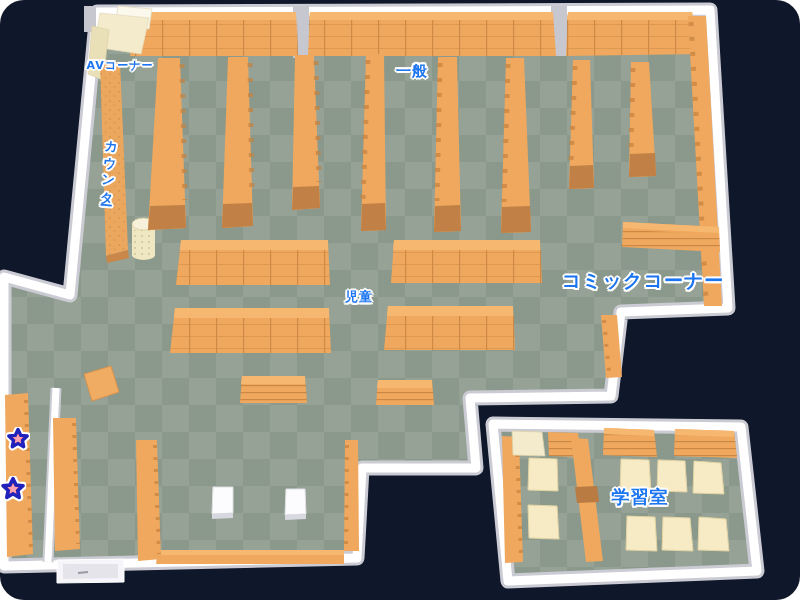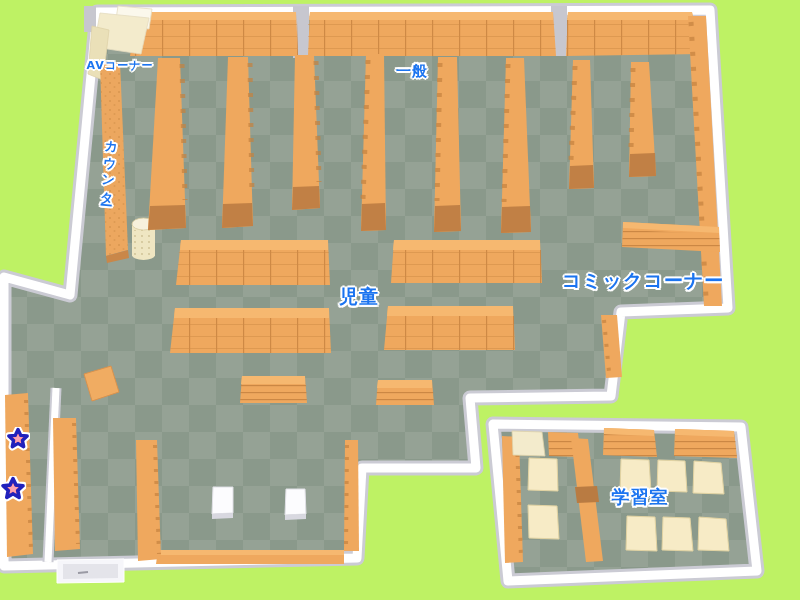--- a/index.html
+++ b/index.html
@@ -1,17 +1,17 @@
 <!DOCTYPE html>
 <html><head>
 <meta charset="utf-8">
 <style>
   html,body{margin:0;padding:0;background:#ffffff;}
-  .stage{position:relative;width:800px;height:600px;background:#bef264;overflow:hidden;
-         font-family:"DejaVu Sans",sans-serif;}
+  .stage{position:relative;width:800px;height:600px;background:#0f172a;overflow:hidden;
+         font-family:"DejaVu Sans",sans-serif;border-radius:24px;}
   .stage svg{position:absolute;left:0;top:0;}
   .map-label{
     position:absolute;
     color:#1B74F0;
     font-weight:700;
     white-space:nowrap;
     transform:translate(-50%,-50%);
     letter-spacing:1px;
     text-shadow:
       2px 0 0 #fff,-2px 0 0 #fff,0 2px 0 #fff,0 -2px 0 #fff,
@@ -279,16 +279,16 @@
     </g>
   </g>
 
   <use href="#star" x="6" y="427" width="24" height="24"></use>
   <use href="#star" x="0" y="476" width="26" height="26"></use>
 </svg>
 
   <div class="map-label" style="left:120px;top:65px;font-size:11px;">AVコーナー</div>
   <div class="map-label v-label" style="left:109px;top:166px;font-size:13px;">カウンター</div>
   <div class="map-label" style="left:412px;top:71px;font-size:15px;">一般</div>
-  <div class="map-label" style="left:359px;top:297px;font-size:19px;">児童</div>
+  <div class="map-label" style="left:359px;top:297px;font-size:13px;">児童</div>
   <div class="map-label" style="left:643px;top:281px;font-size:19px;">コミックコーナー</div>
   <div class="map-label" style="left:640px;top:497px;font-size:18px;">学習室</div>
 </div>
 
 </body></html>

